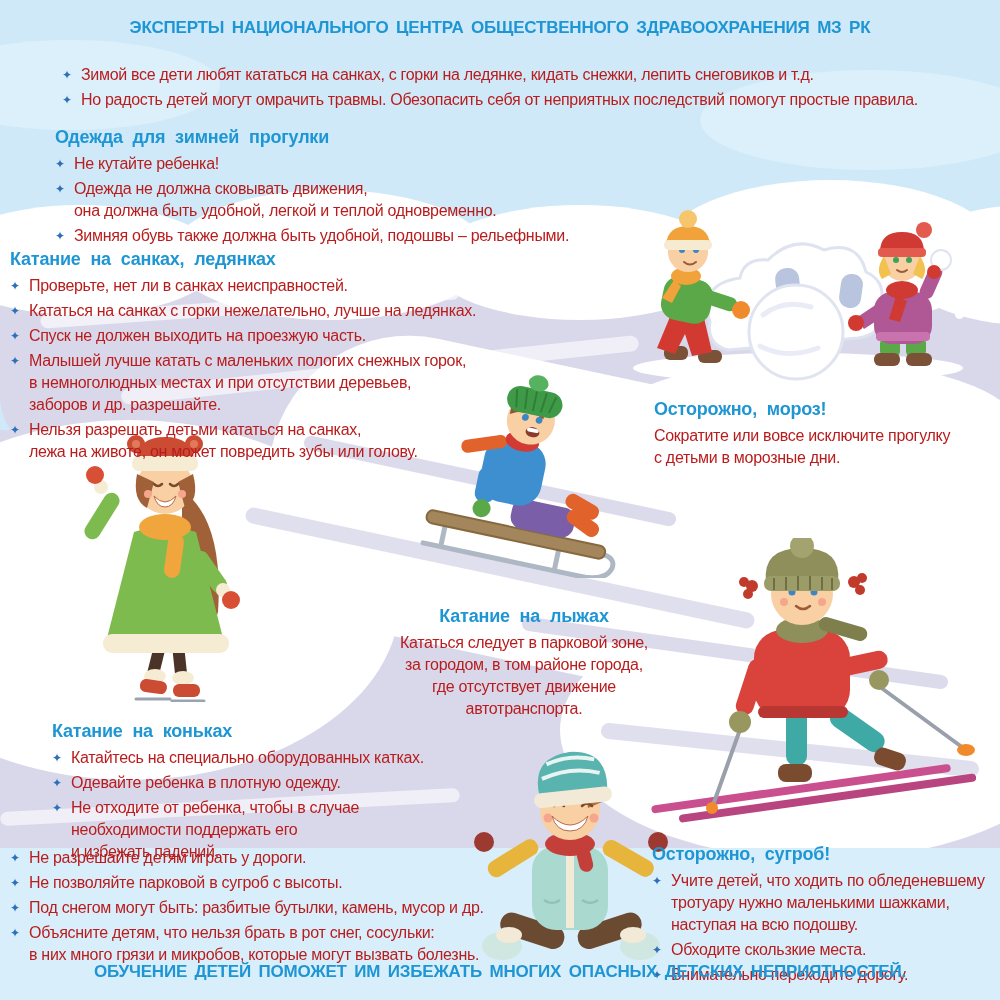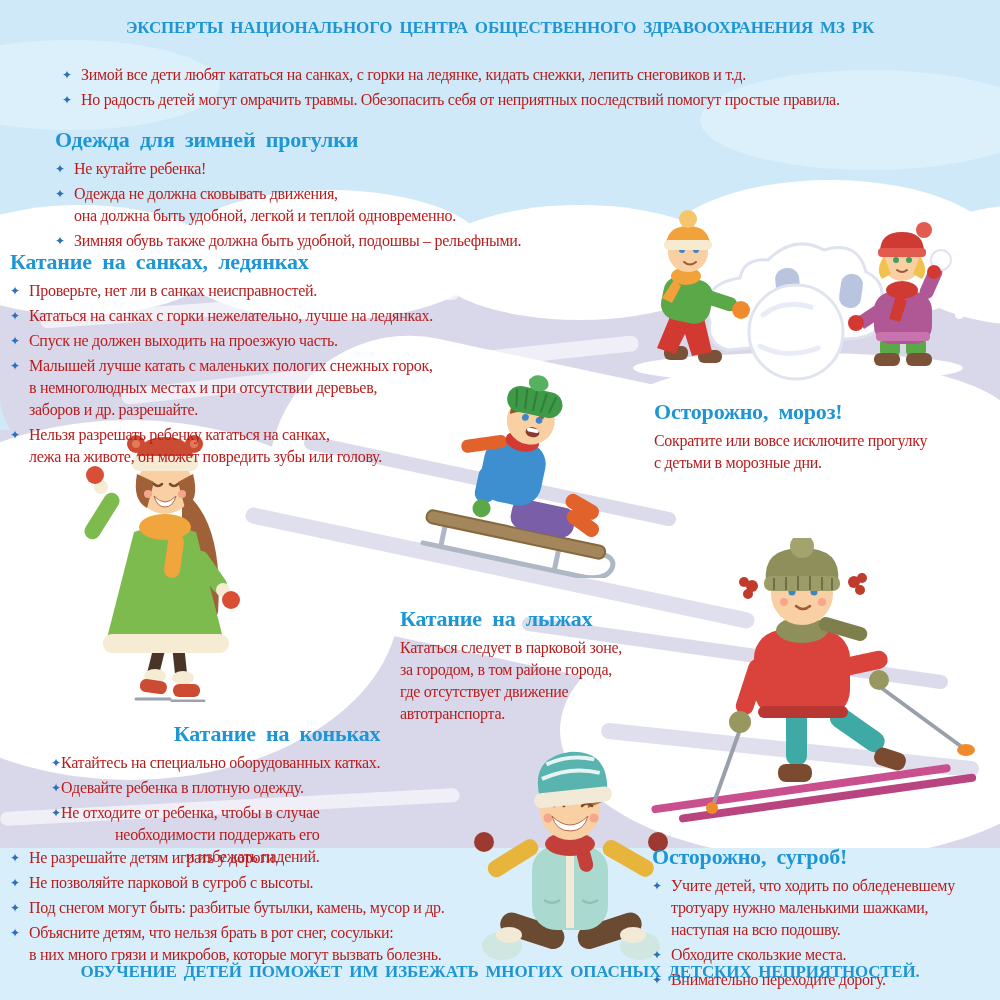--- a/index.html
+++ b/index.html
@@ -1,32 +1,32 @@
 <!DOCTYPE html>
 <html><head>
 <meta charset="utf-8">
 <style>
   html,body{margin:0;padding:0;}
   .poster{position:relative;width:1000px;height:1000px;overflow:hidden;
-    background:#cfe9f8;font-family:Liberation Serif, serif;}
+    background:#cfe9f8;font-family:Liberation Sans, sans-serif;}
   .abs{position:absolute;}
   
   .hill{position:absolute;background:#d9d8eb;}
   .cloud{position:absolute;background:#ffffff;border-radius:50%;}
   .softcloud{position:absolute;background:#dcf0fb;border-radius:50%;}
   .whiteblob{position:absolute;background:#ffffff;border-radius:50%;}
   .slope{position:absolute;background:#ffffff;border-radius:140px;}
   .streak{position:absolute;border-radius:10px;}
   .dot{position:absolute;background:#ffffff;border-radius:50%;}
   .band-bottom{position:absolute;left:0;right:0;bottom:0;height:152px;background:#d9eefb;}
   
   .title{position:absolute;left:0;right:0;top:16px;text-align:center;color:#1e96d4;
     font-weight:bold;font-size:17px;line-height:24px;letter-spacing:-0.2px;word-spacing:3px;}
   .sec{position:absolute;}
-  .h{color:#1e96d4;font-weight:bold;font-size:22px;letter-spacing:-0.2px;word-spacing:5px;margin:0 0 5px 0;}
+  .h{color:#1e96d4;font-weight:bold;font-size:18px;letter-spacing:-0.2px;word-spacing:5px;margin:0 0 5px 0;}
   .li{display:flex;margin:0 0 3px 0;}
   .star{flex:0 0 19px;color:#2e6fb9;font-size:12px;line-height:22px;}
   .t,.p{white-space:pre-line;color:#b91c1c;font-size:16px;line-height:22px;letter-spacing:-0.3px;}
   .footer{position:absolute;left:0;right:0;top:962px;text-align:center;color:#1e96d4;
     font-weight:bold;font-size:17px;letter-spacing:-0.2px;word-spacing:3px;}
   svg{display:block;}
 </style>
 </head>
 <body>
 
@@ -302,40 +302,40 @@
         <span class="t">Спуск не должен выходить на проезжую часть.</span>
       </div>
     <div class="li">
         <span class="star">✦</span>
         <span class="t">Малышей лучше катать с маленьких пологих снежных горок,
 в немноголюдных местах и при отсутствии деревьев,
 заборов и др. разрешайте.</span>
       </div>
     <div class="li">
         <span class="star">✦</span>
-        <span class="t">Нельзя разрешать ребенку кататься на санках,
+        <span class="t">Нельзя разрешать детьми кататься на санках,
 лежа на животе, он может повредить зубы или голову.</span>
       </div>
   </div>
 
   <div class="sec" style="left:654px;top:399px;">
     <div class="h">Осторожно, мороз!</div>
     <div class="p">Сократите или вовсе исключите прогулку
 с детьми в морозные дни.</div>
   </div>
 
-  <div class="sec" style="left:400px;top:606px;">
+  <div class="sec" style="left:400px;top:606px;text-align:center;">
     <div class="h">Катание на лыжах</div>
     <div class="p">Кататься следует в парковой зоне,
 за городом, в том районе города,
 где отсутствует движение
 автотранспорта.</div>
   </div>
 
-  <div class="sec" style="left:42px;top:721px;text-align:right;">
+  <div class="sec" style="left:52px;top:721px;">
     <div class="h">Катание на коньках</div>
     <div class="li">
         <span class="star">✦</span>
         <span class="t">Катайтесь на специально оборудованных катках.</span>
       </div>
     <div class="li">
         <span class="star">✦</span>
         <span class="t">Одевайте ребенка в плотную одежду.</span>
       </div>
     <div class="li">

